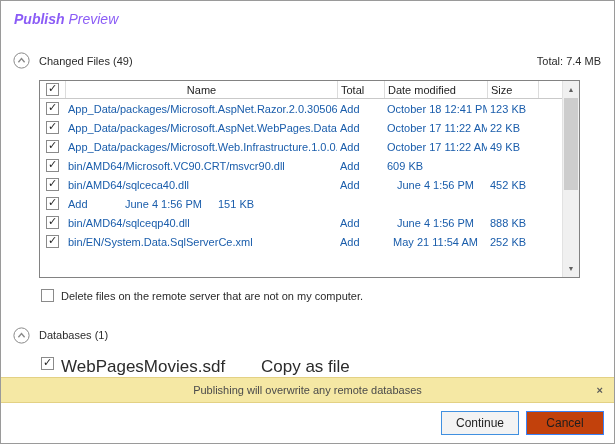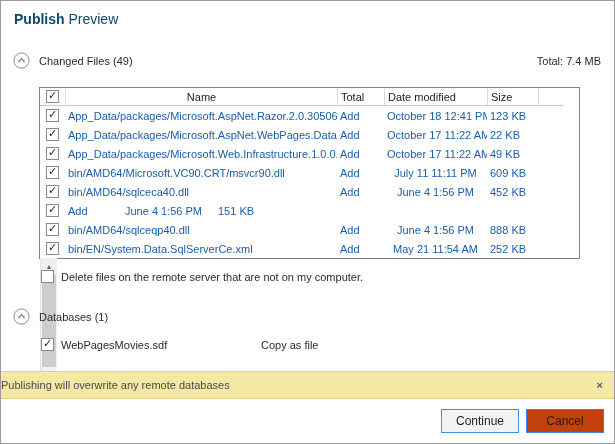--- a/index.html
+++ b/index.html
@@ -9,29 +9,29 @@
     --dialog-border:#9a9a9a;
     --focus-blue:#4090e0;
   }
   *{box-sizing:border-box;}
   html,body{margin:0;padding:0;background:#fff;}
   body{font-family:"Liberation Sans","DejaVu Sans",sans-serif;color:#1e1e1e;}
   .dialog{
     position:relative;width:615px;height:444px;border:1px solid var(--dialog-border);
     background:#fff;display:flex;flex-direction:column;overflow:hidden;
   }
-  .title{margin:10px 0 0 13px;font-size:14px;color:#0c4a6e;}
+  .title{margin:10px 0 0 13px;font-size:14px;color:#8b5cf6;font-style:italic;}
   .title .bold{font-weight:bold;}
   .section-header{display:flex;align-items:center;margin:25px 13px 0 12px;font-size:11px;color:#2b2b2b;}
   .section-header .sec-label{margin-left:9px;}
   .section-header .total{margin-left:auto;}
   .circle-chevron{width:17px;height:17px;display:inline-block;cursor:pointer;flex:0 0 auto;}
 
   
-  .table-outer{margin:18px 0 0 38px;width:541px;height:172px;border:1px solid #828282;display:flex;flex-direction:column;}
+  .table-outer{margin:11px 0 0 38px;width:541px;height:216px;border:1px solid #828282;display:flex;}
   .table-content{width:523px;display:flex;flex-direction:column;}
   .thead{display:flex;height:18px;align-items:stretch;border-bottom:1px solid #c9c9c9;font-size:11px;color:#1e1e1e;}
   .thead .hcell{display:flex;align-items:center;border-left:1px solid #dcdcdc;padding:0 3px;}
   .thead .hcell:first-child{border-left:none;justify-content:center;padding:0;}
   .thead .h-name{justify-content:center;}
   .trow{display:flex;height:19px;align-items:center;font-size:11px;color:var(--link-blue);}
   .cell{padding:0 3px;white-space:nowrap;overflow:hidden;}
   .c-check{width:25px;display:flex;justify-content:center;padding:0;flex:0 0 auto;}
   .c-name{width:272px;flex:0 0 auto;}
   .c-action{width:47px;flex:0 0 auto;}
@@ -45,25 +45,25 @@
 
   
   .vscroll{width:17px;background:#f0f0f0;border-left:1px solid #e2e2e2;display:flex;flex-direction:column;}
   .sbtn{height:17px;display:flex;align-items:center;justify-content:center;font-size:7px;color:#606060;cursor:pointer;}
   .sthumb{margin:0 1px;height:92px;background:#cdcdcd;cursor:pointer;}
   .strack{flex:1;}
 
   .check-line{display:flex;align-items:flex-end;margin:11px 13px 0 40px;font-size:11px;color:#2b2b2b;}
   .check-line .lbl{margin-left:7px;}
 
-  .db-item{display:flex;align-items:center;margin:13px 0 0 40px;font-size:11px;color:#2b2b2b;}
+  .db-item{display:flex;align-items:flex-start;margin:13px 0 0 40px;font-size:17px;color:#2b2b2b;}
   .db-item .db-name{margin-left:7px;width:200px;}
   .db-item .db-action{color:#2b2b2b;}
 
-  .warning{margin-top:auto;height:28px;background:var(--warning-bg);border-top:1px solid var(--warning-border);border-bottom:1px solid var(--warning-border);display:flex;align-items:center;justify-content:flex-start;position:relative;font-size:11px;color:#4a4a4a;}
+  .warning{margin-top:auto;height:28px;background:var(--warning-bg);border-top:1px solid var(--warning-border);border-bottom:1px solid var(--warning-border);display:flex;align-items:center;justify-content:center;position:relative;font-size:11px;color:#4a4a4a;}
   .warning .close{position:absolute;right:11px;top:50%;transform:translateY(-50%);font-size:11px;color:#5a5a5a;cursor:pointer;font-weight:bold;}
 
   .footer{height:44px;display:flex;align-items:center;justify-content:flex-end;gap:7px;padding-right:10px;background:#fff;margin-left:43px;}
   .btn{width:78px;height:24px;font-size:12px;font-family:inherit;color:#1e1e1e;background:#c2410c;border:1px solid #3b82f6;cursor:pointer;}
   .btn.primary{border:1px solid var(--focus-blue);background:#f3f3f3;}
 </style>
 </head>
 <body>
 
 <div class="dialog">
@@ -123,21 +123,20 @@
             <div class="cell c-action">Add</div>
             <div class="cell c-date">October 17 11:22 AM</div>
             <div class="cell c-size">49 KB</div>
           </div>
           <div class="trow">
             <div class="cell c-check">
               <span class="cb checked"></span>
             </div>
             <div class="cell c-name">bin/AMD64/Microsoft.VC90.CRT/msvcr90.dll</div>
             <div class="cell c-action">Add</div>
-            <div class="cell c-date">July 11 11:11 PM</div>
             <div class="cell c-size">609 KB</div>
           </div>
           <div class="trow">
             <div class="cell c-check">
               <span class="cb checked"></span>
             </div>
             <div class="cell c-name">bin/AMD64/sqlceca40.dll</div>
             <div class="cell c-action">Add</div>
             <div class="cell c-date">June 4 1:56 PM</div>
             <div class="cell c-size">452 KB</div>

